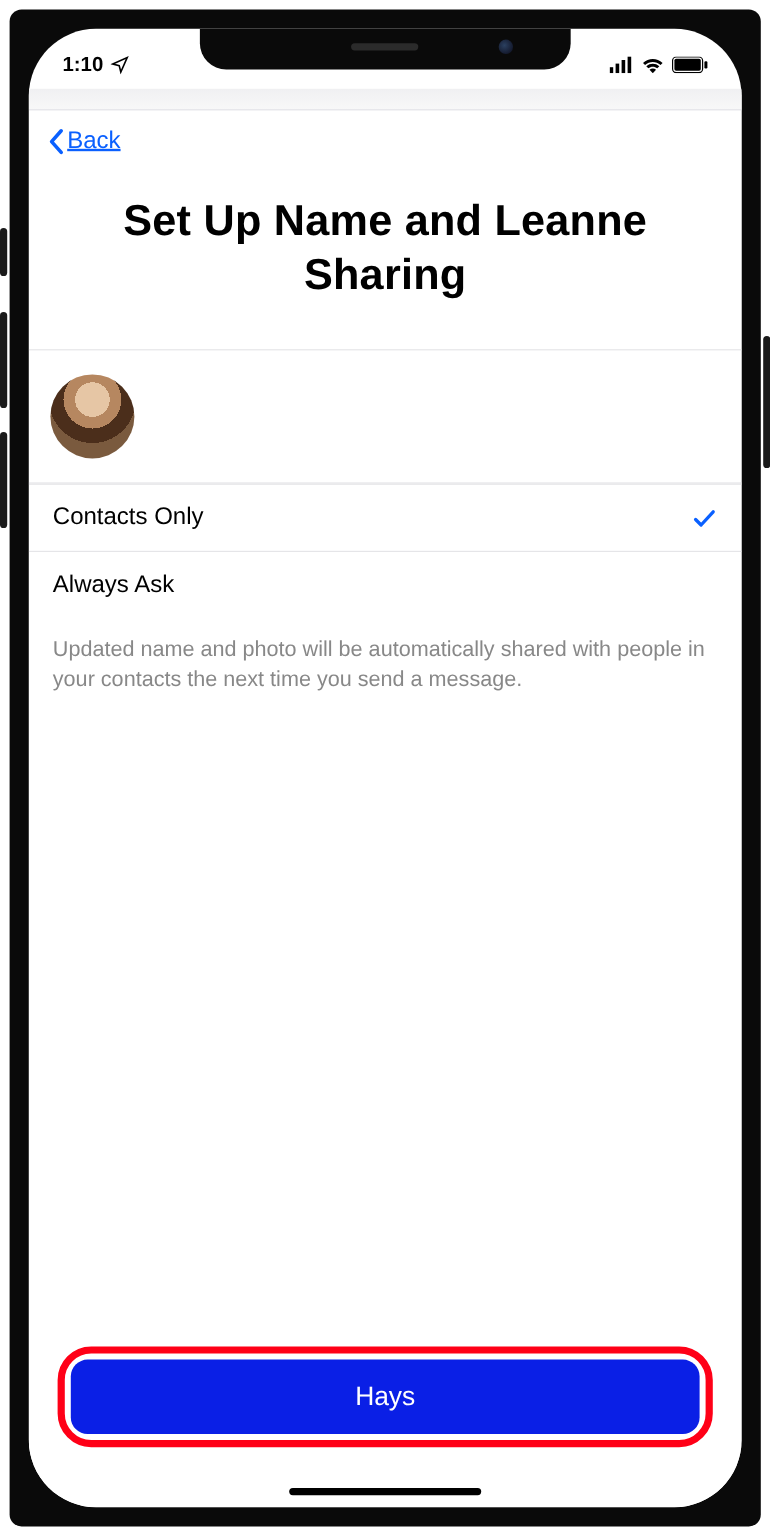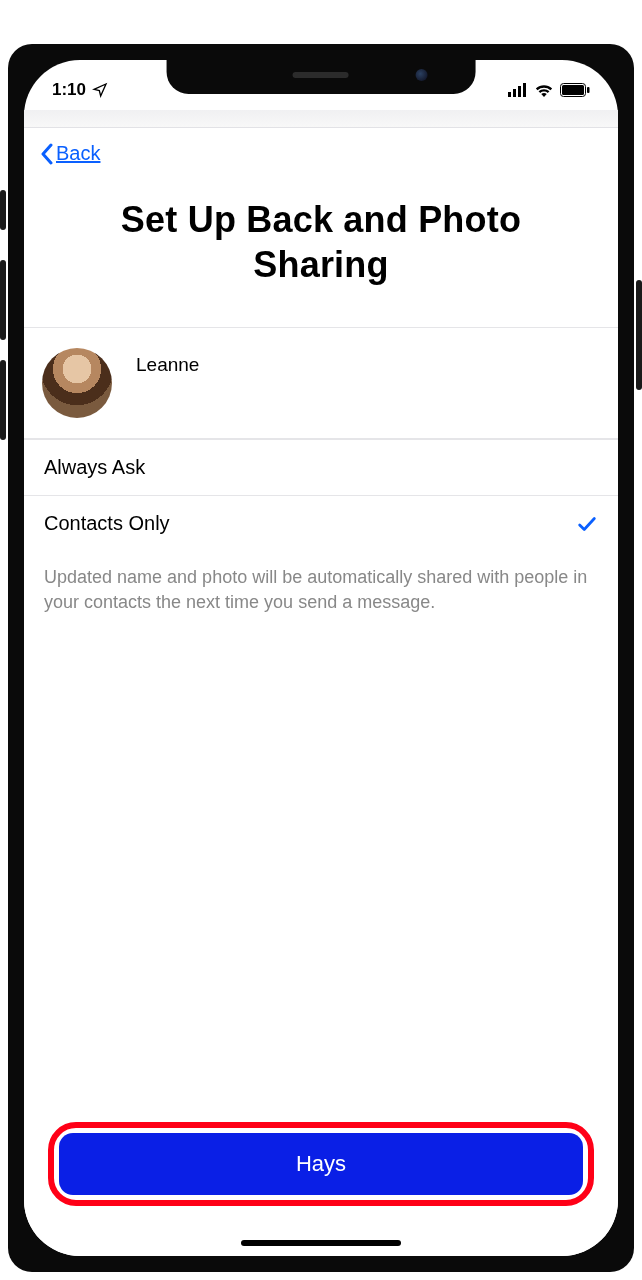--- a/index.html
+++ b/index.html
@@ -8,23 +8,22 @@
       background: #fff;
       width: 642px;
       height: 1280px;
       position: relative;
     }
     
     .phone-frame {
       position: absolute;
       top: 8px; left: 8px; right: 8px; bottom: 8px;
       background: #0a0a0a;
-      border-radius: 24px;
+      border-radius: 10px;
       padding: 16px;
-      margin-top: 36px;
     }
     .phone-side-btn {
       position: absolute;
       background: #1a1a1a;
       border-radius: 3px;
     }
     .side-l1 { left: 0; top: 190px; width: 6px; height: 40px; }
     .side-l2 { left: 0; top: 260px; width: 6px; height: 80px; }
     .side-l3 { left: 0; top: 360px; width: 6px; height: 80px; }
     .side-r1 { right: 0; top: 280px; width: 6px; height: 110px; }
@@ -252,39 +251,38 @@
 
       <div class="nav-bar">
         <div class="back-link">
           <svg class="chevron-left" viewBox="0 0 14 22" fill="none" stroke-width="3" stroke-linecap="round" stroke-linejoin="round">
             <polyline points="11,2 3,11 11,20"></polyline>
           </svg>
           <span>Back</span>
         </div>
       </div>
 
-      <div class="page-title">Set Up Back and Photo Sharing</div>
+      <div class="page-title">Set Up Name and Leanne Sharing</div>
 
       <div class="name-section">
         <div class="avatar"></div>
         <div class="name-fields">
-          <div class="name-field">Leanne</div>
         </div>
       </div>
 
 
-      <div class="option-row">
-        <span>Always Ask</span>
-      </div>
       <div class="option-row">
         <span>Contacts Only</span>
         <svg class="check" viewBox="0 0 24 24" stroke-linecap="round" stroke-linejoin="round">
           <polyline points="4,13 9,18 20,6"></polyline>
         </svg>
       </div>
+      <div class="option-row">
+        <span>Always Ask</span>
+      </div>
 
       <div class="footnote">Updated name and photo will be automatically shared with people in your contacts the next time you send a message.</div>
 
       <div class="spacer"></div>
 
       <div class="done-wrap">
         <div class="highlight-ring">
           <button class="done-btn">Hays</button>
         </div>
       </div>

